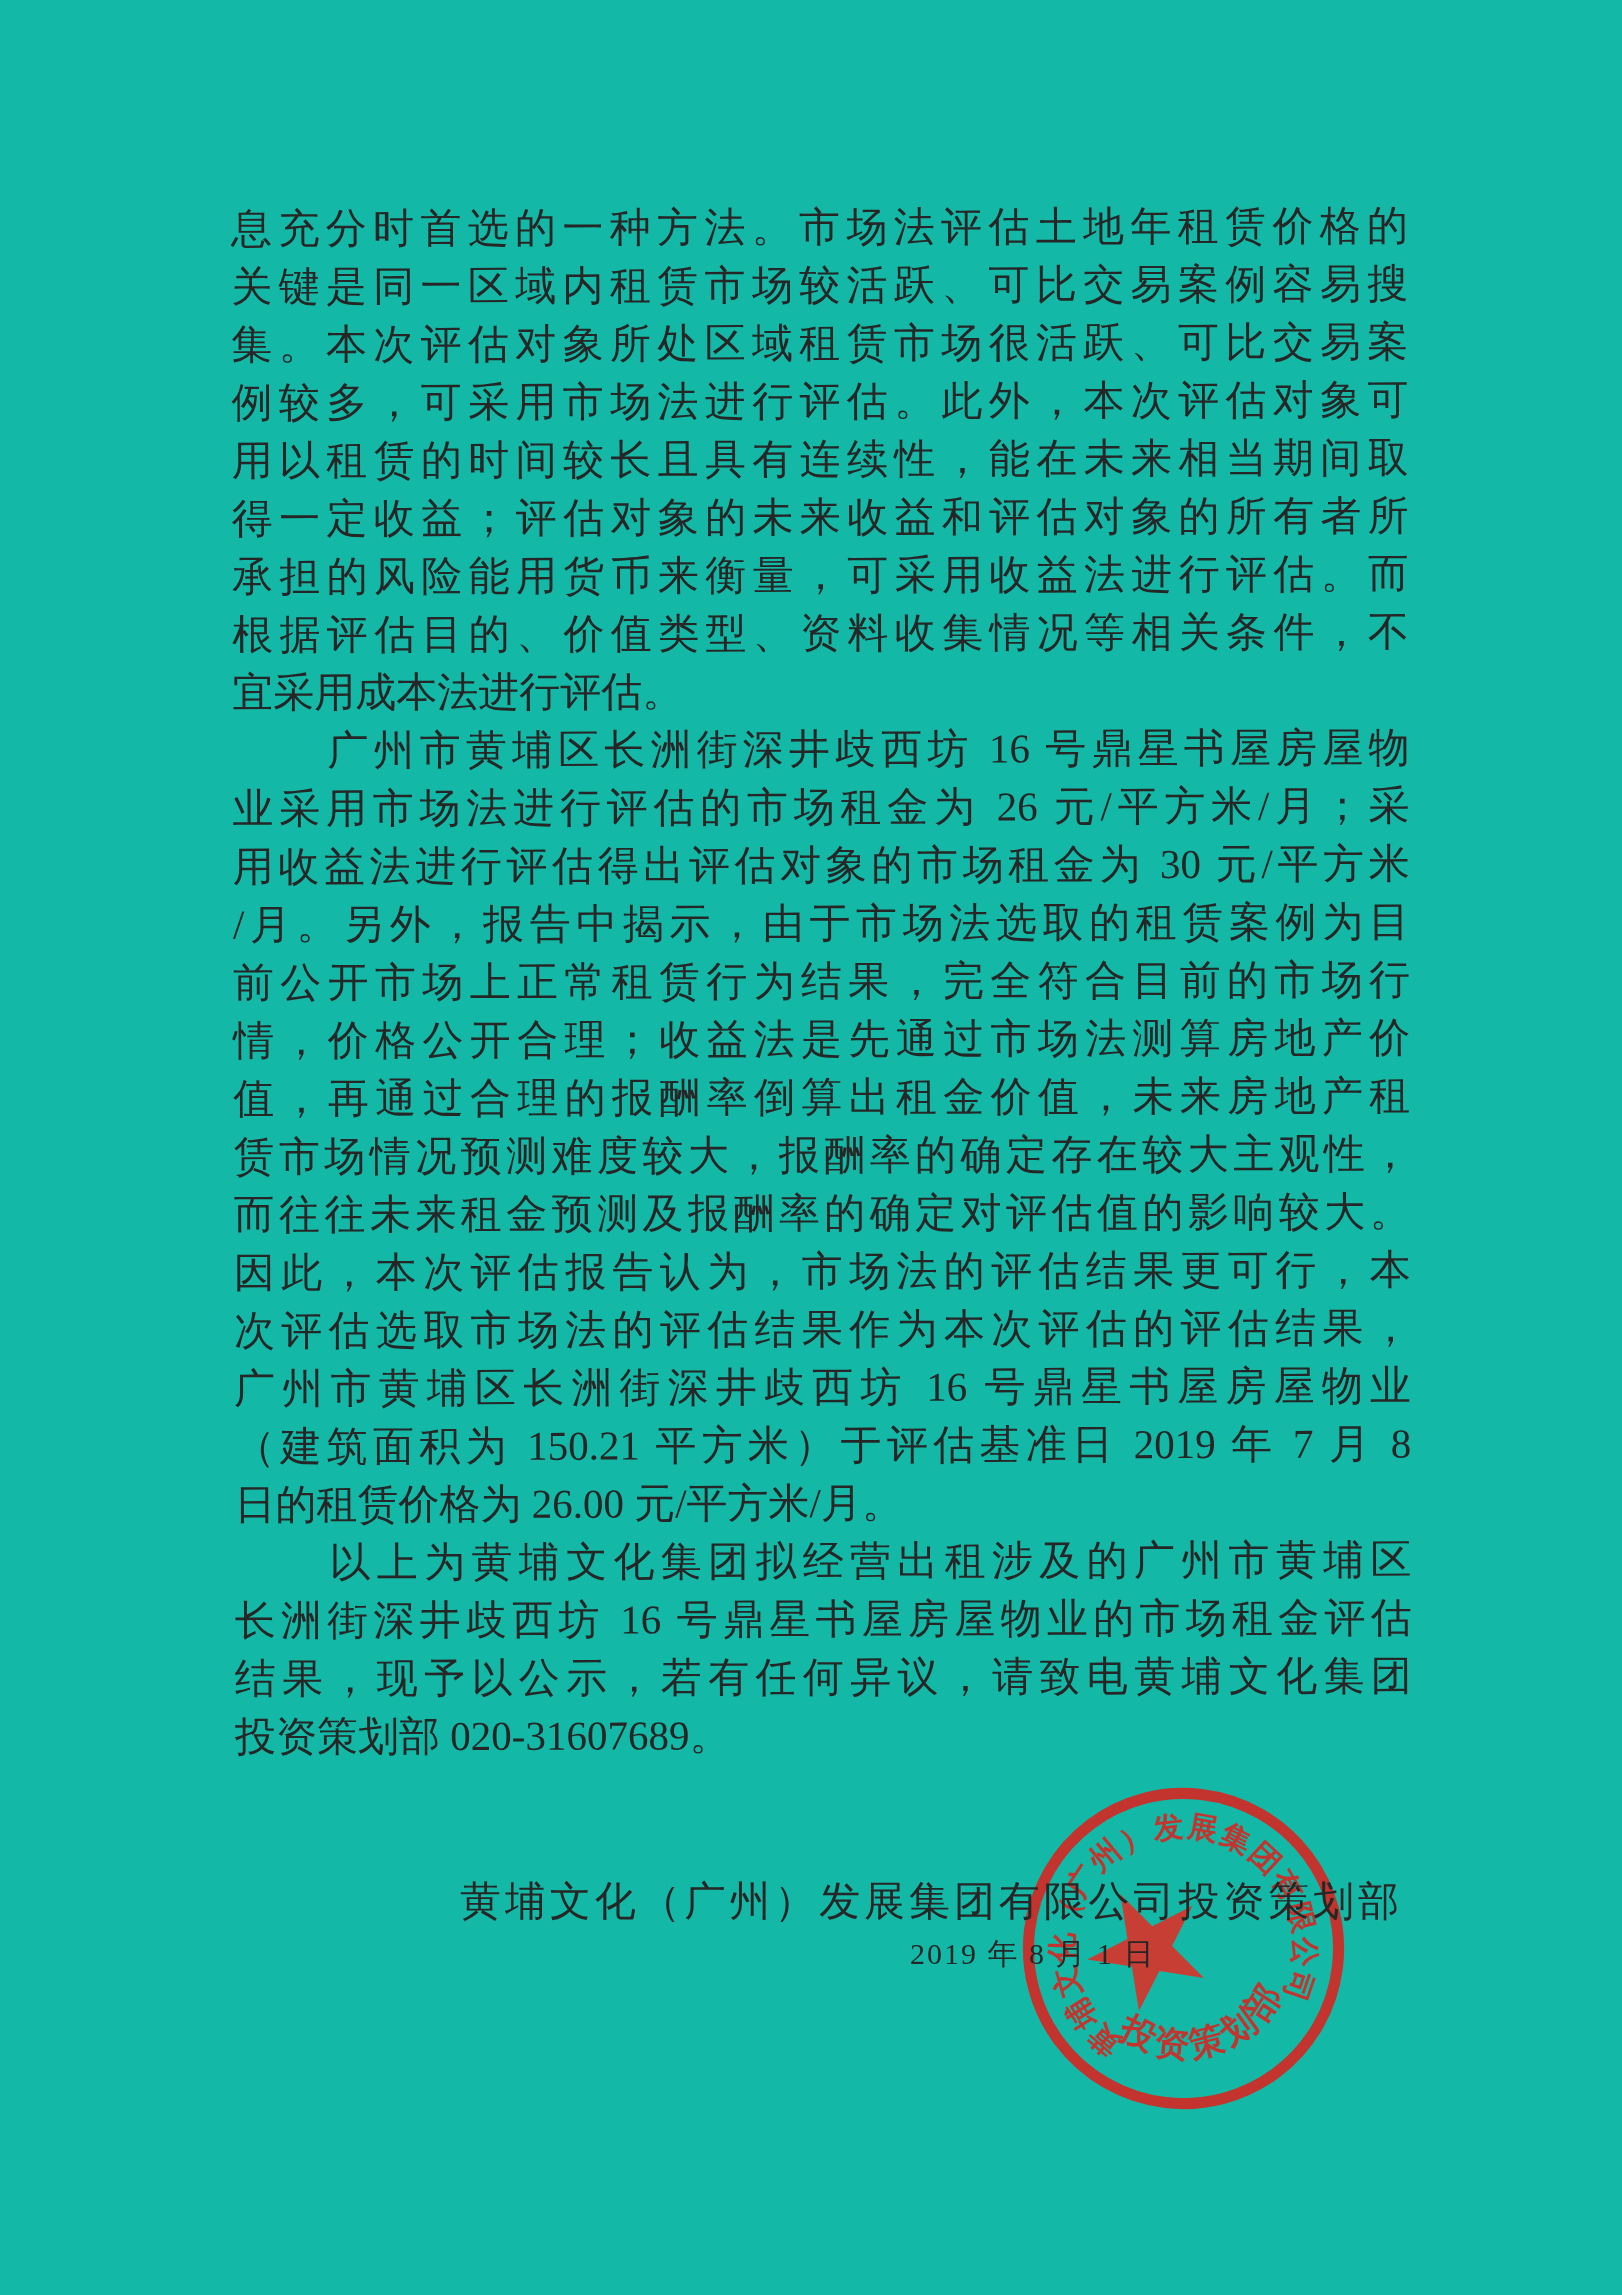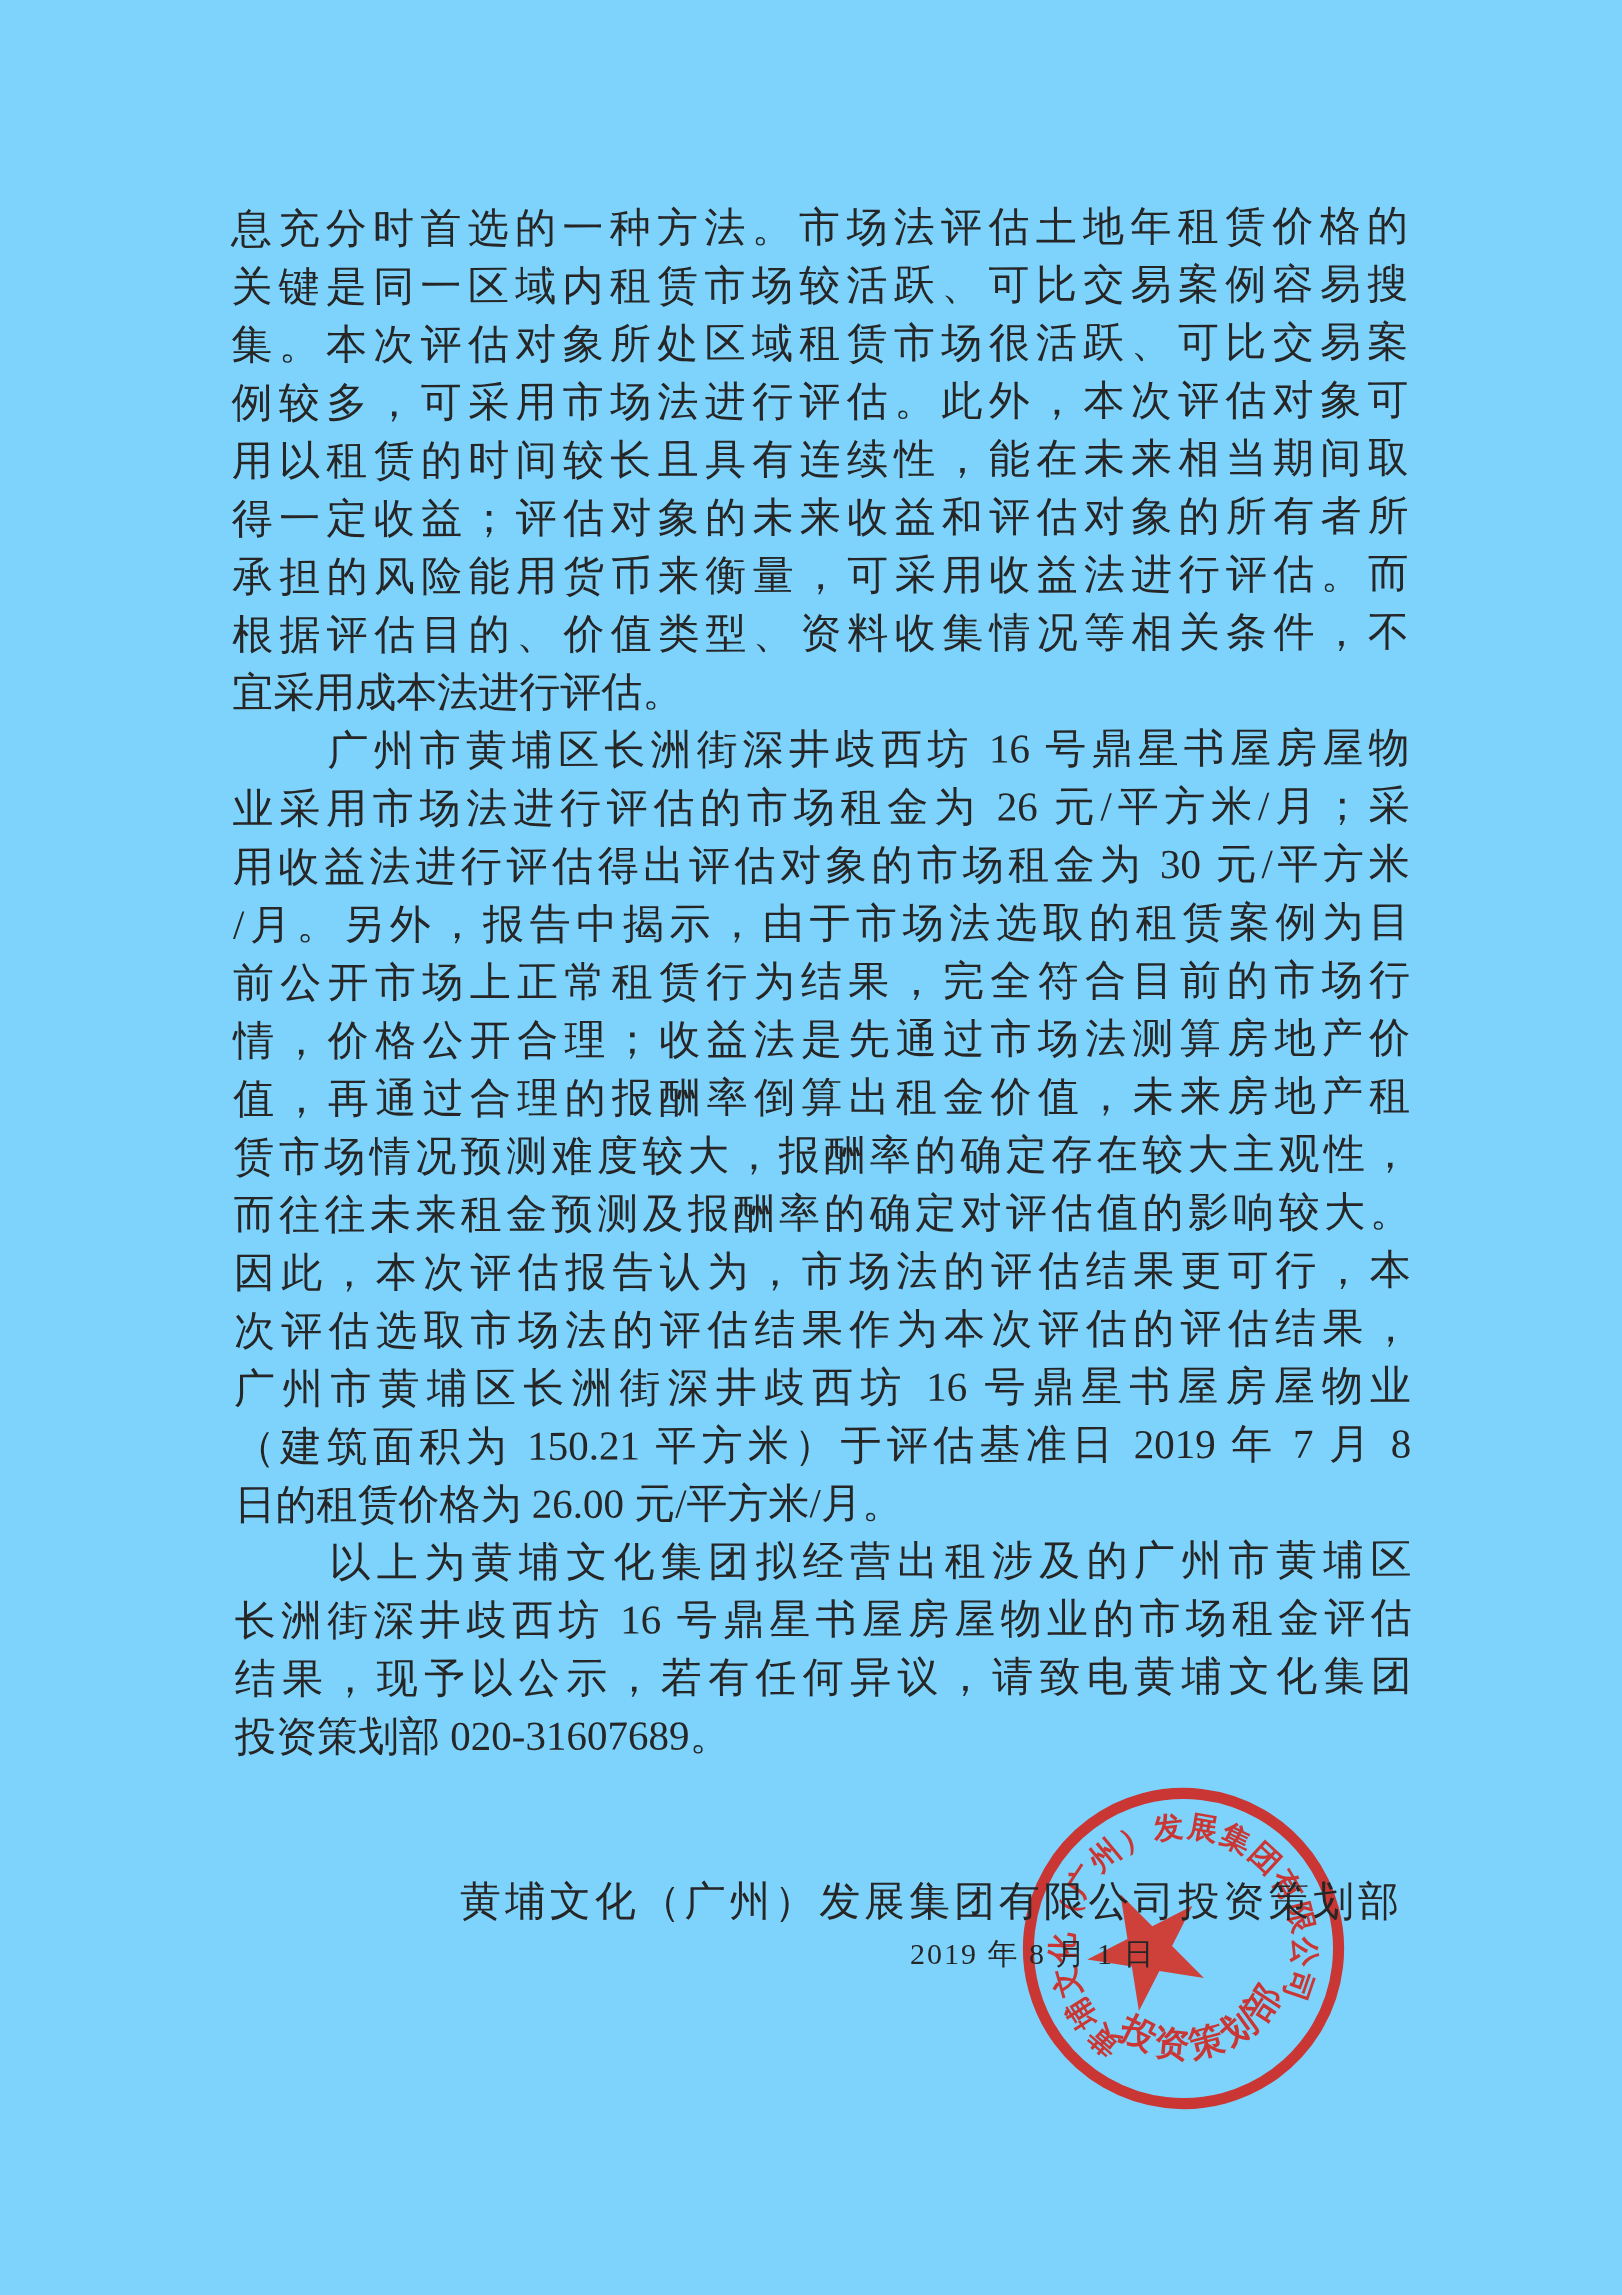--- a/index.html
+++ b/index.html
@@ -1,19 +1,19 @@
 <!DOCTYPE html>
 <html style="font-size:10.5px"><head>
 <meta charset="utf-8">
 <style>
   html,body{margin:0;padding:0;background:#d9d9d9;}
   .page{
     position:relative;
     width:1623px;height:2295px;
-    background:#7dd3fc;
+    background:#14b8a6;
     overflow:hidden;
     font-family:"Liberation Serif","DejaVu Serif",serif;
     color:#262626;
   }
   .body-text{
     position:absolute;
     left:233px;top:198px;width:1177px;
     transform:rotate(-0.15deg);
   }
   .line{

